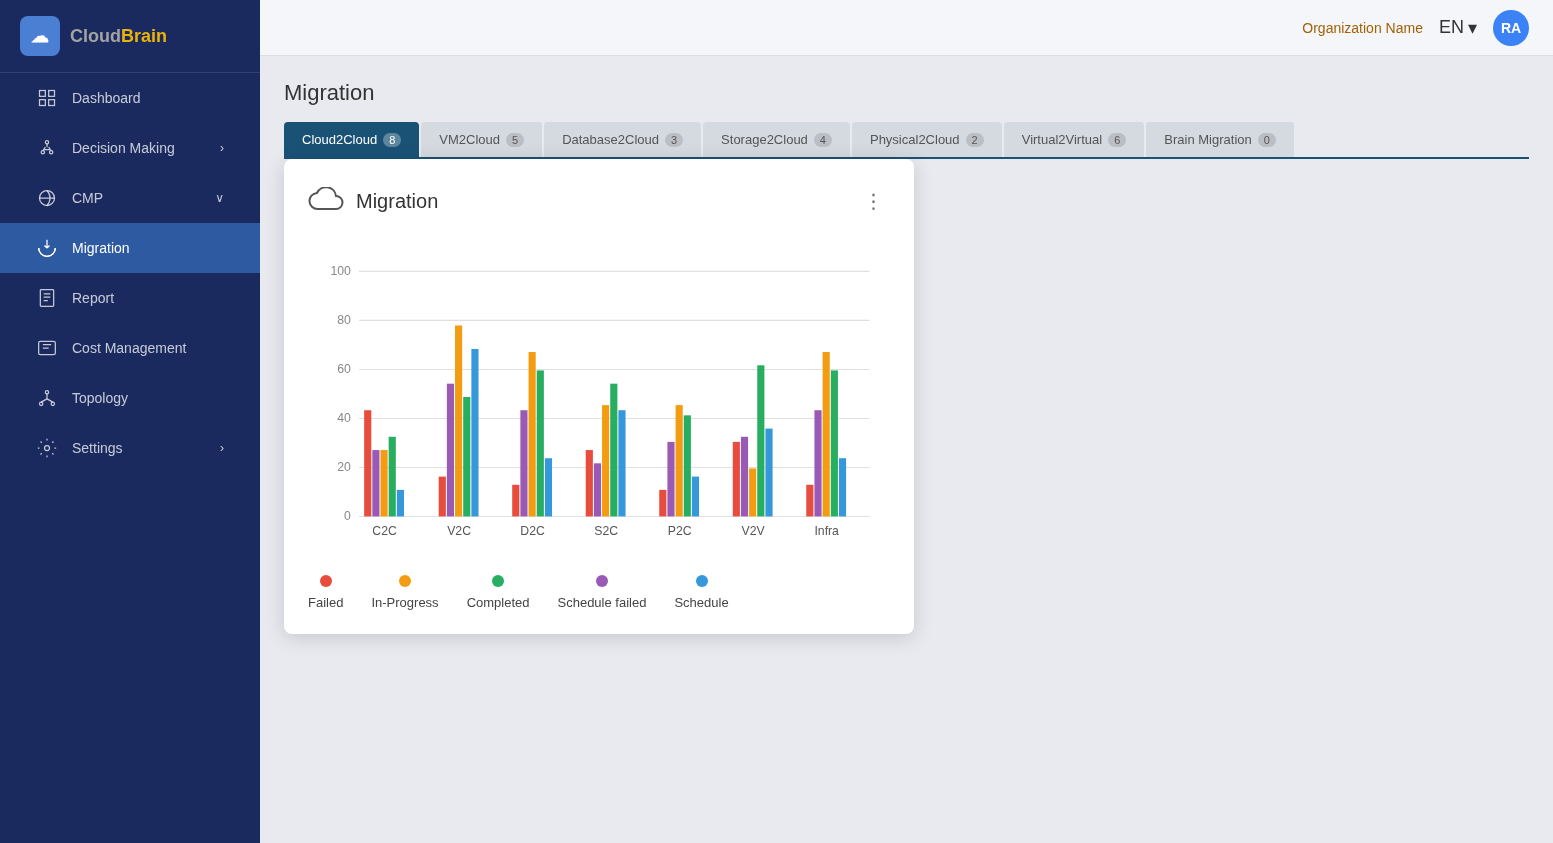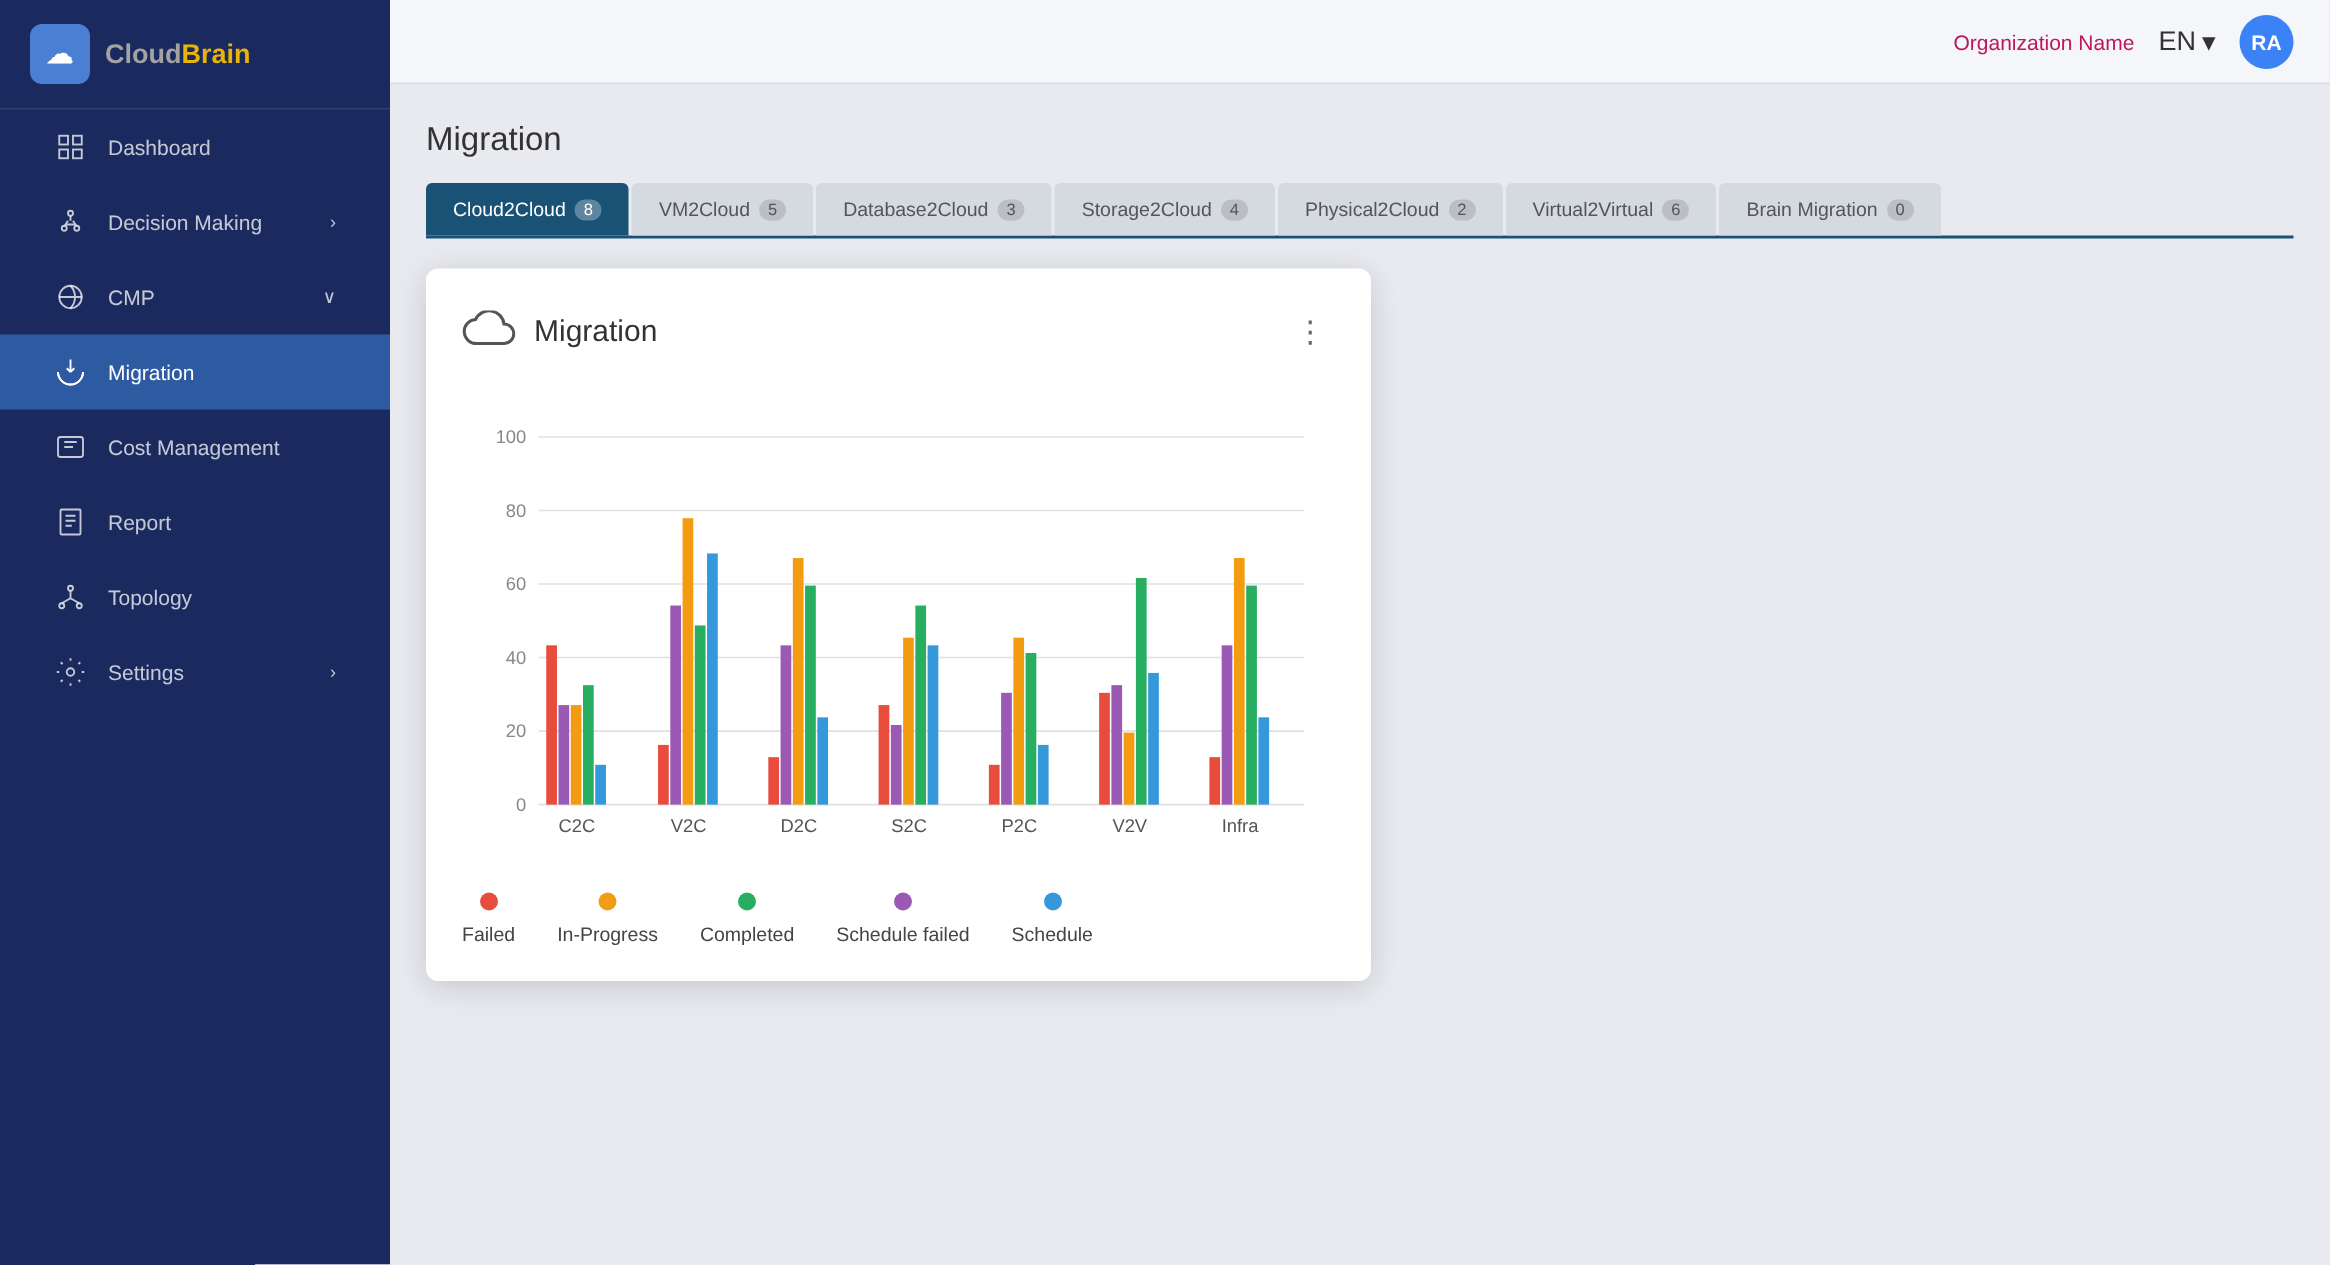--- a/index.html
+++ b/index.html
@@ -67,21 +67,21 @@
     .topbar {
       background: #f5f6fa;
       height: 56px;
       display: flex;
       align-items: center;
       justify-content: flex-end;
       padding: 0 24px;
       gap: 16px;
       border-bottom: 1px solid #ddd;
     }
-    .org-name { color: #be185d; font-size: 14px; }
+    .org-name { color: #a16207; font-size: 14px; }
     .lang-selector {
       display: flex; align-items: center; gap: 4px;
       color: #333; font-size: 18px; cursor: pointer;
     }
     .avatar {
       width: 36px; height: 36px;
       background: #3b82f6;
       border-radius: 50%;
       display: flex; align-items: center; justify-content: center;
       color: white; font-weight: 700; font-size: 14px;
@@ -98,21 +98,20 @@
       font-size: 22px;
       color: #333;
       font-weight: 500;
       margin-bottom: 16px;
     }
 
     
     .tabs {
       display: flex;
       border-bottom: 2px solid #1a5276;
-      margin-bottom: 20px;
       gap: 0;
     }
     .tab {
       padding: 10px 18px;
       background: #d5d9e0;
       color: #555;
       font-size: 13px;
       cursor: pointer;
       border-radius: 4px 4px 0 0;
       display: flex; align-items: center; gap: 6px;
@@ -241,35 +240,35 @@
           <path d="M12 2v10M12 12l-3-3M12 12l3-3"></path>
           <path d="M22 12a10 10 0 01-20 0"></path>
         </svg>
     </span>
     <span>Migration</span>
   </div>
 
   <div class="nav-item">
     <span class="nav-icon">
       <svg viewBox="0 0 24 24">
+          <rect x="4" y="2" width="16" height="20" rx="1"></rect>
+          <path d="M8 7h8M8 11h8M8 15h5"></path>
+        </svg>
+    </span>
+    <span>Report</span>
+  </div>
+
+  <div class="nav-item">
+    <span class="nav-icon">
+      <svg viewBox="0 0 24 24">
           <rect x="2" y="4" width="20" height="16" rx="2"></rect>
           <path d="M7 8h10M7 12h7"></path>
         </svg>
     </span>
     <span>Cost Management</span>
-  </div>
-
-  <div class="nav-item">
-    <span class="nav-icon">
-      <svg viewBox="0 0 24 24">
-          <rect x="4" y="2" width="16" height="20" rx="1"></rect>
-          <path d="M8 7h8M8 11h8M8 15h5"></path>
-        </svg>
-    </span>
-    <span>Report</span>
   </div>
 
   <div class="nav-item">
     <span class="nav-icon">
       <svg viewBox="0 0 24 24">
           <circle cx="12" cy="5" r="2"></circle>
           <circle cx="5" cy="19" r="2"></circle>
           <circle cx="19" cy="19" r="2"></circle>
           <path d="M12 7v6M12 13l-7 4M12 13l7 4"></path>
         </svg>

